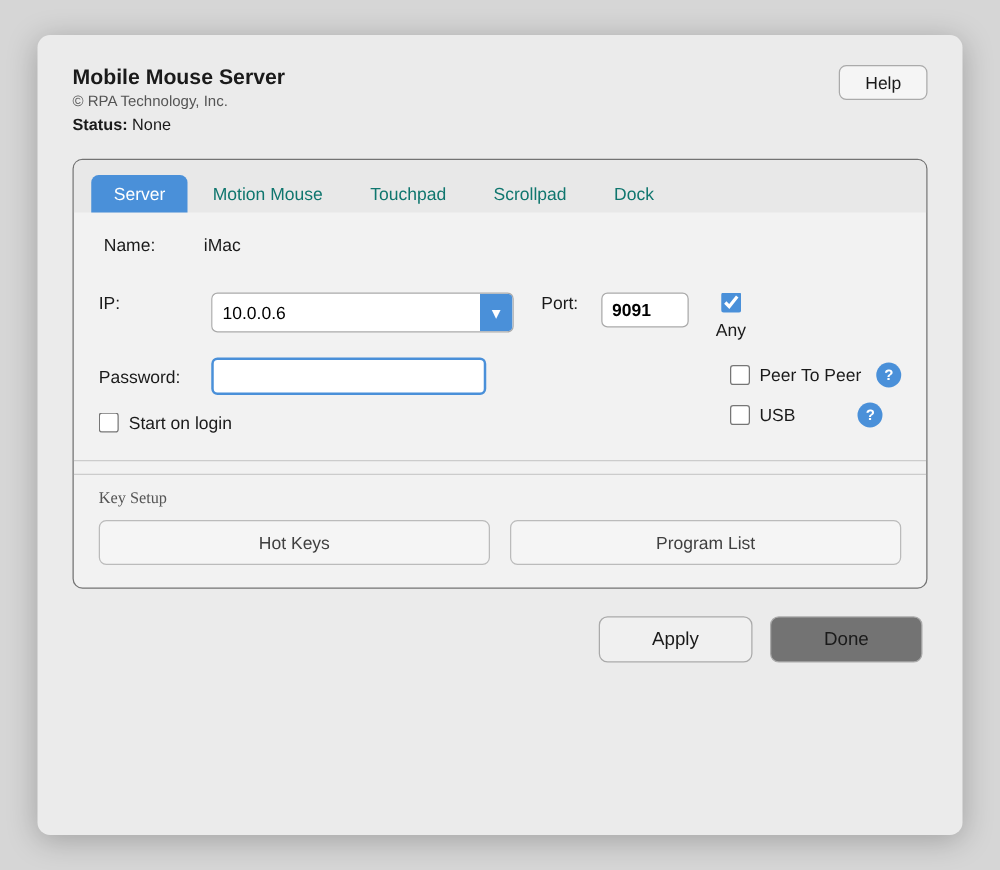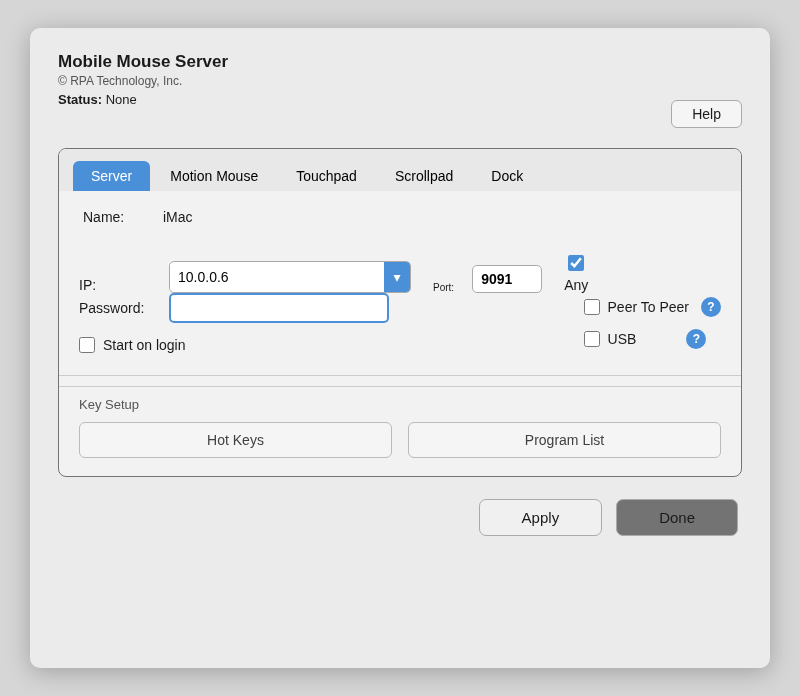--- a/index.html
+++ b/index.html
@@ -54,21 +54,20 @@
     }
 
     .help-btn {
       background: #f5f5f5;
       border: 1.5px solid #aaa;
       border-radius: 6px;
       padding: 5px 20px;
       font-size: 14px;
       cursor: pointer;
       color: #1a1a1a;
-      margin-top: 48px;
     }
 
     
     .content-box {
       background: #f2f2f2;
       border: 1px solid #737373;
       border-radius: 8px;
       margin-top: 20px;
       padding: 0 0 18px 0;
       overflow: hidden;
@@ -83,21 +82,21 @@
       background: #e8e8e8;
     }
 
     .tab {
       padding: 7px 18px;
       border-radius: 6px 6px 0 0;
       cursor: pointer;
       font-size: 14px;
       background: transparent;
       border: none;
-      color: #000000;
+      color: #0f766e;
     }
 
     .tab.active {
       background: #4a90d9;
       color: #fff;
     }
 
     
     .tab-content {
       padding: 18px 20px 8px 20px;
@@ -117,21 +116,22 @@
     .name-row {
       display: flex;
       align-items: center;
       margin-bottom: 30px;
       padding-left: 4px;
     }
 
     
     .ip-row {
       display: flex;
-      align-items: flex-end;
+      align-items: flex-start;
+      margin-bottom: 14px;
       gap: 10px;
     }
 
     .ip-dropdown-wrapper {
       display: flex;
       align-items: center;
       border: 1px solid #aaa;
       border-radius: 5px;
       background: #fff;
       overflow: hidden;
@@ -159,21 +159,21 @@
       flex-shrink: 0;
     }
 
     .ip-dropdown-btn::after {
       content: "▾";
       color: #fff;
       font-size: 14px;
     }
 
     .port-label {
-      font-size: 10px;
+      font-size: 14px;
       font-weight: 500;
     }
 
     .port-input {
       border: 1px solid #aaa;
       border-radius: 5px;
       padding: 5px 8px;
       font-size: 14px;
       width: 70px;
       outline: none;
@@ -243,20 +243,21 @@
     .key-setup-section {
       padding: 10px 20px 0 20px;
       border-top: 1px solid #ccc;
       margin-top: 10px;
     }
 
     .key-setup-label {
       font-size: 13px;
       color: #555;
       margin-bottom: 10px;
+      font-family: Liberation Serif, serif;
     }
 
     .key-buttons {
       display: flex;
       gap: 16px;
     }
 
     .key-btn {
       flex: 1;
       background: #f5f5f5;

